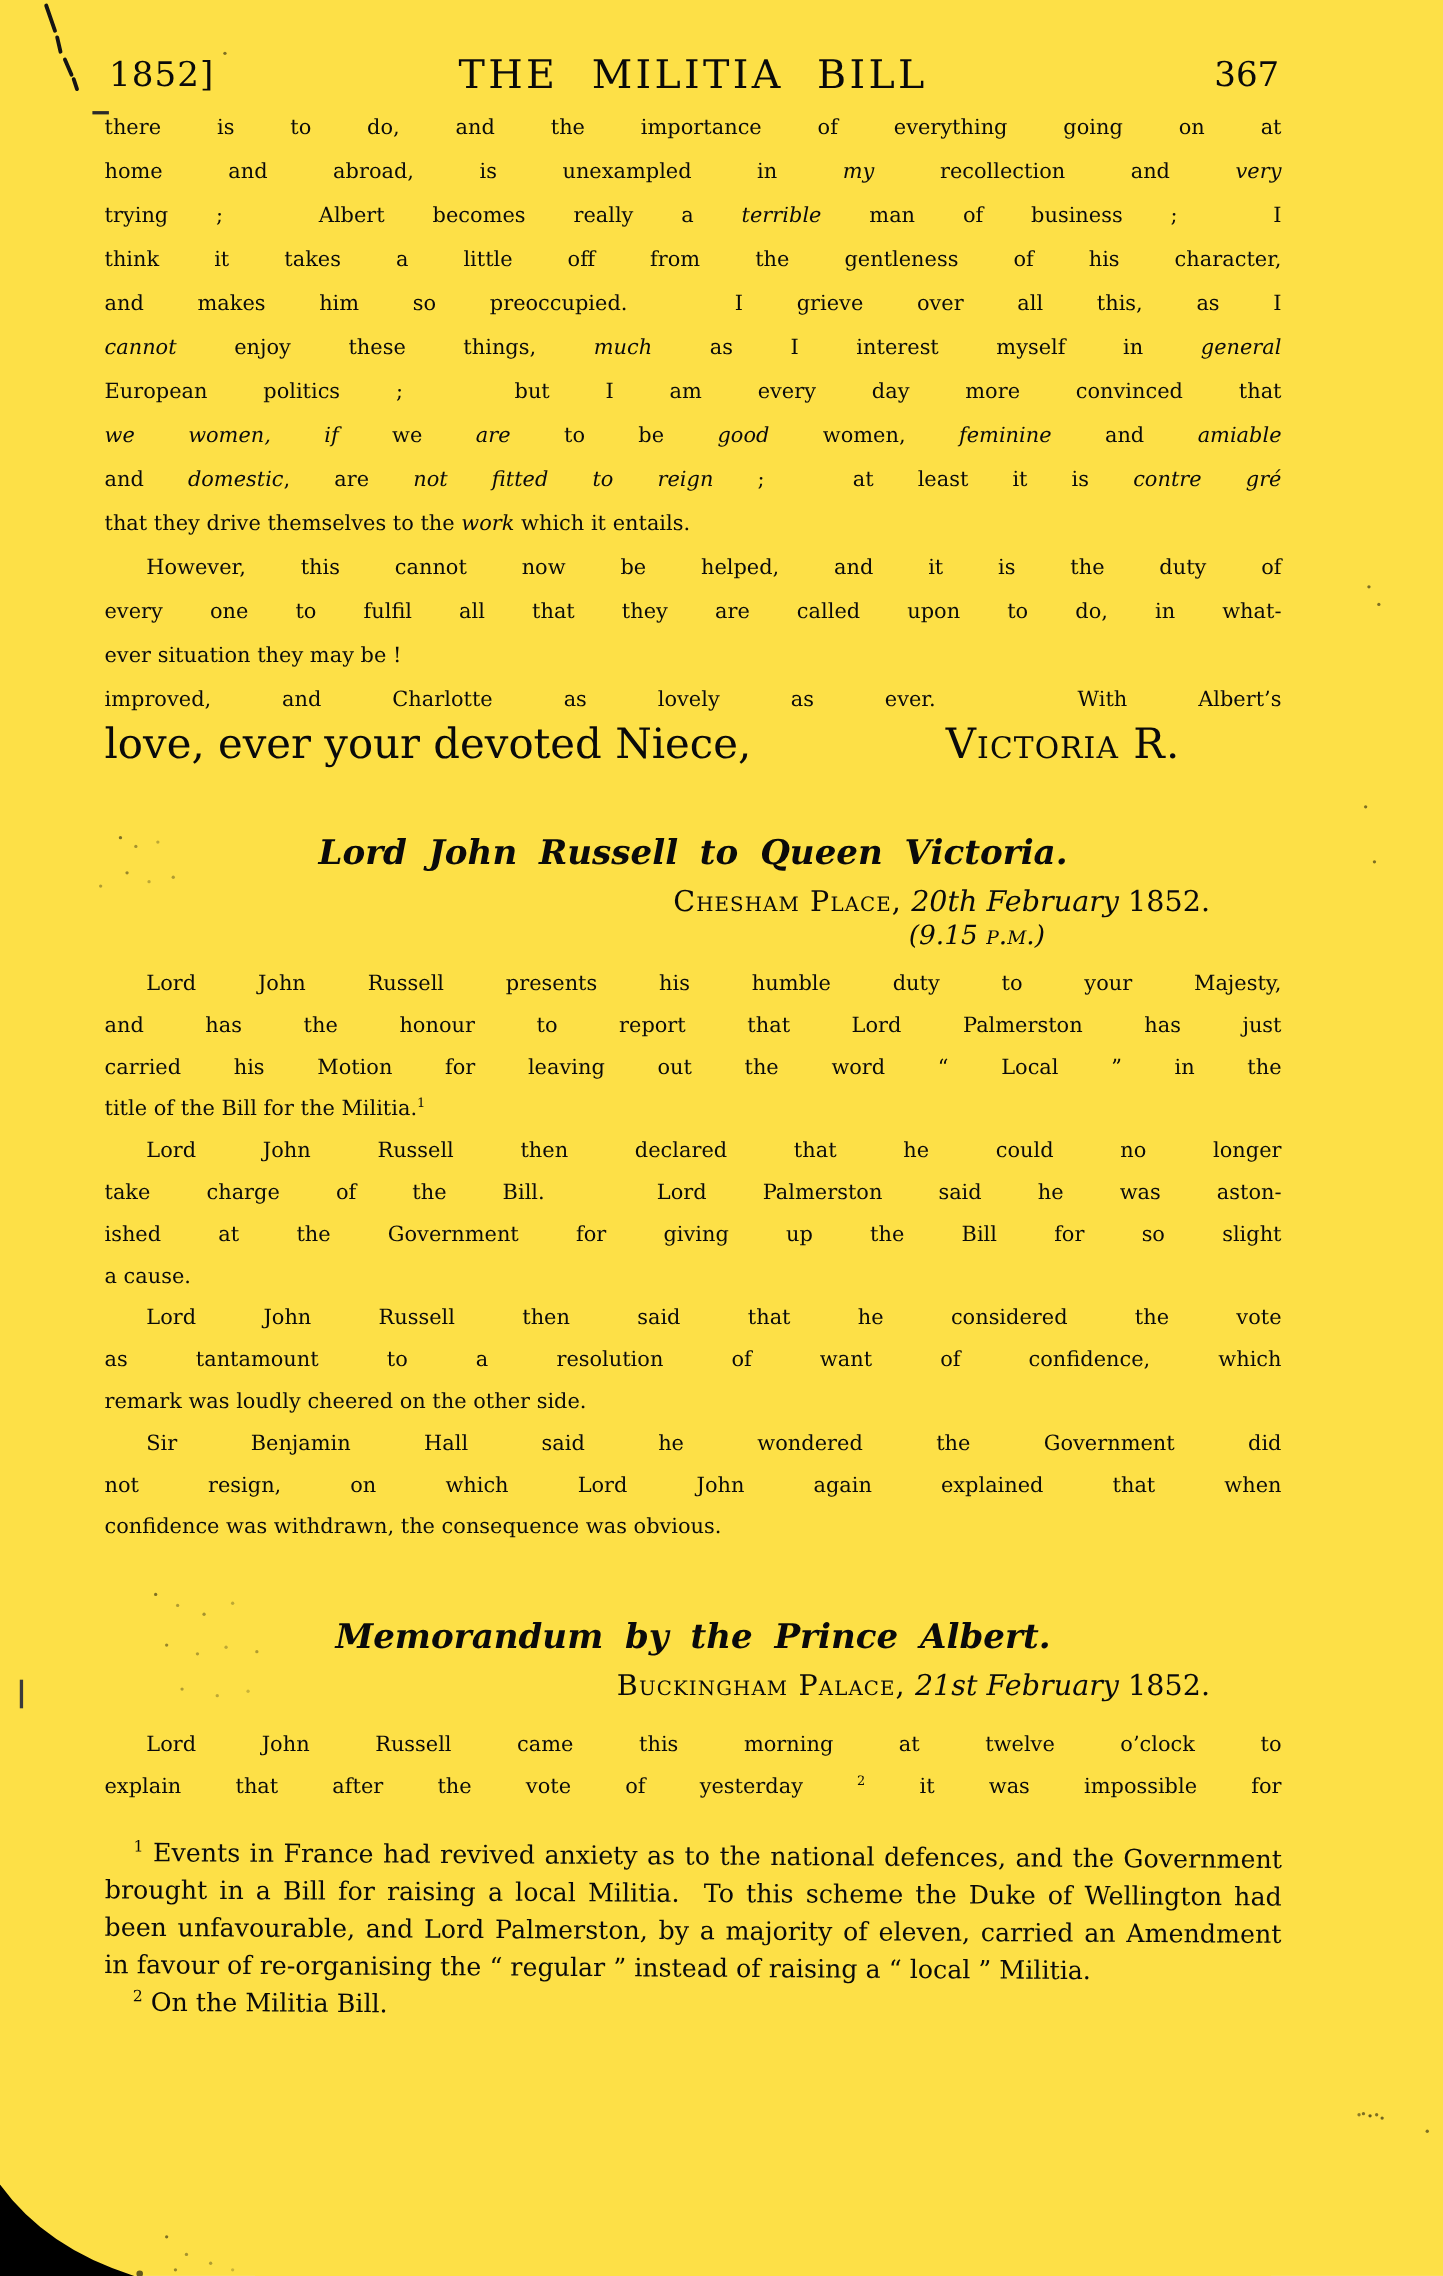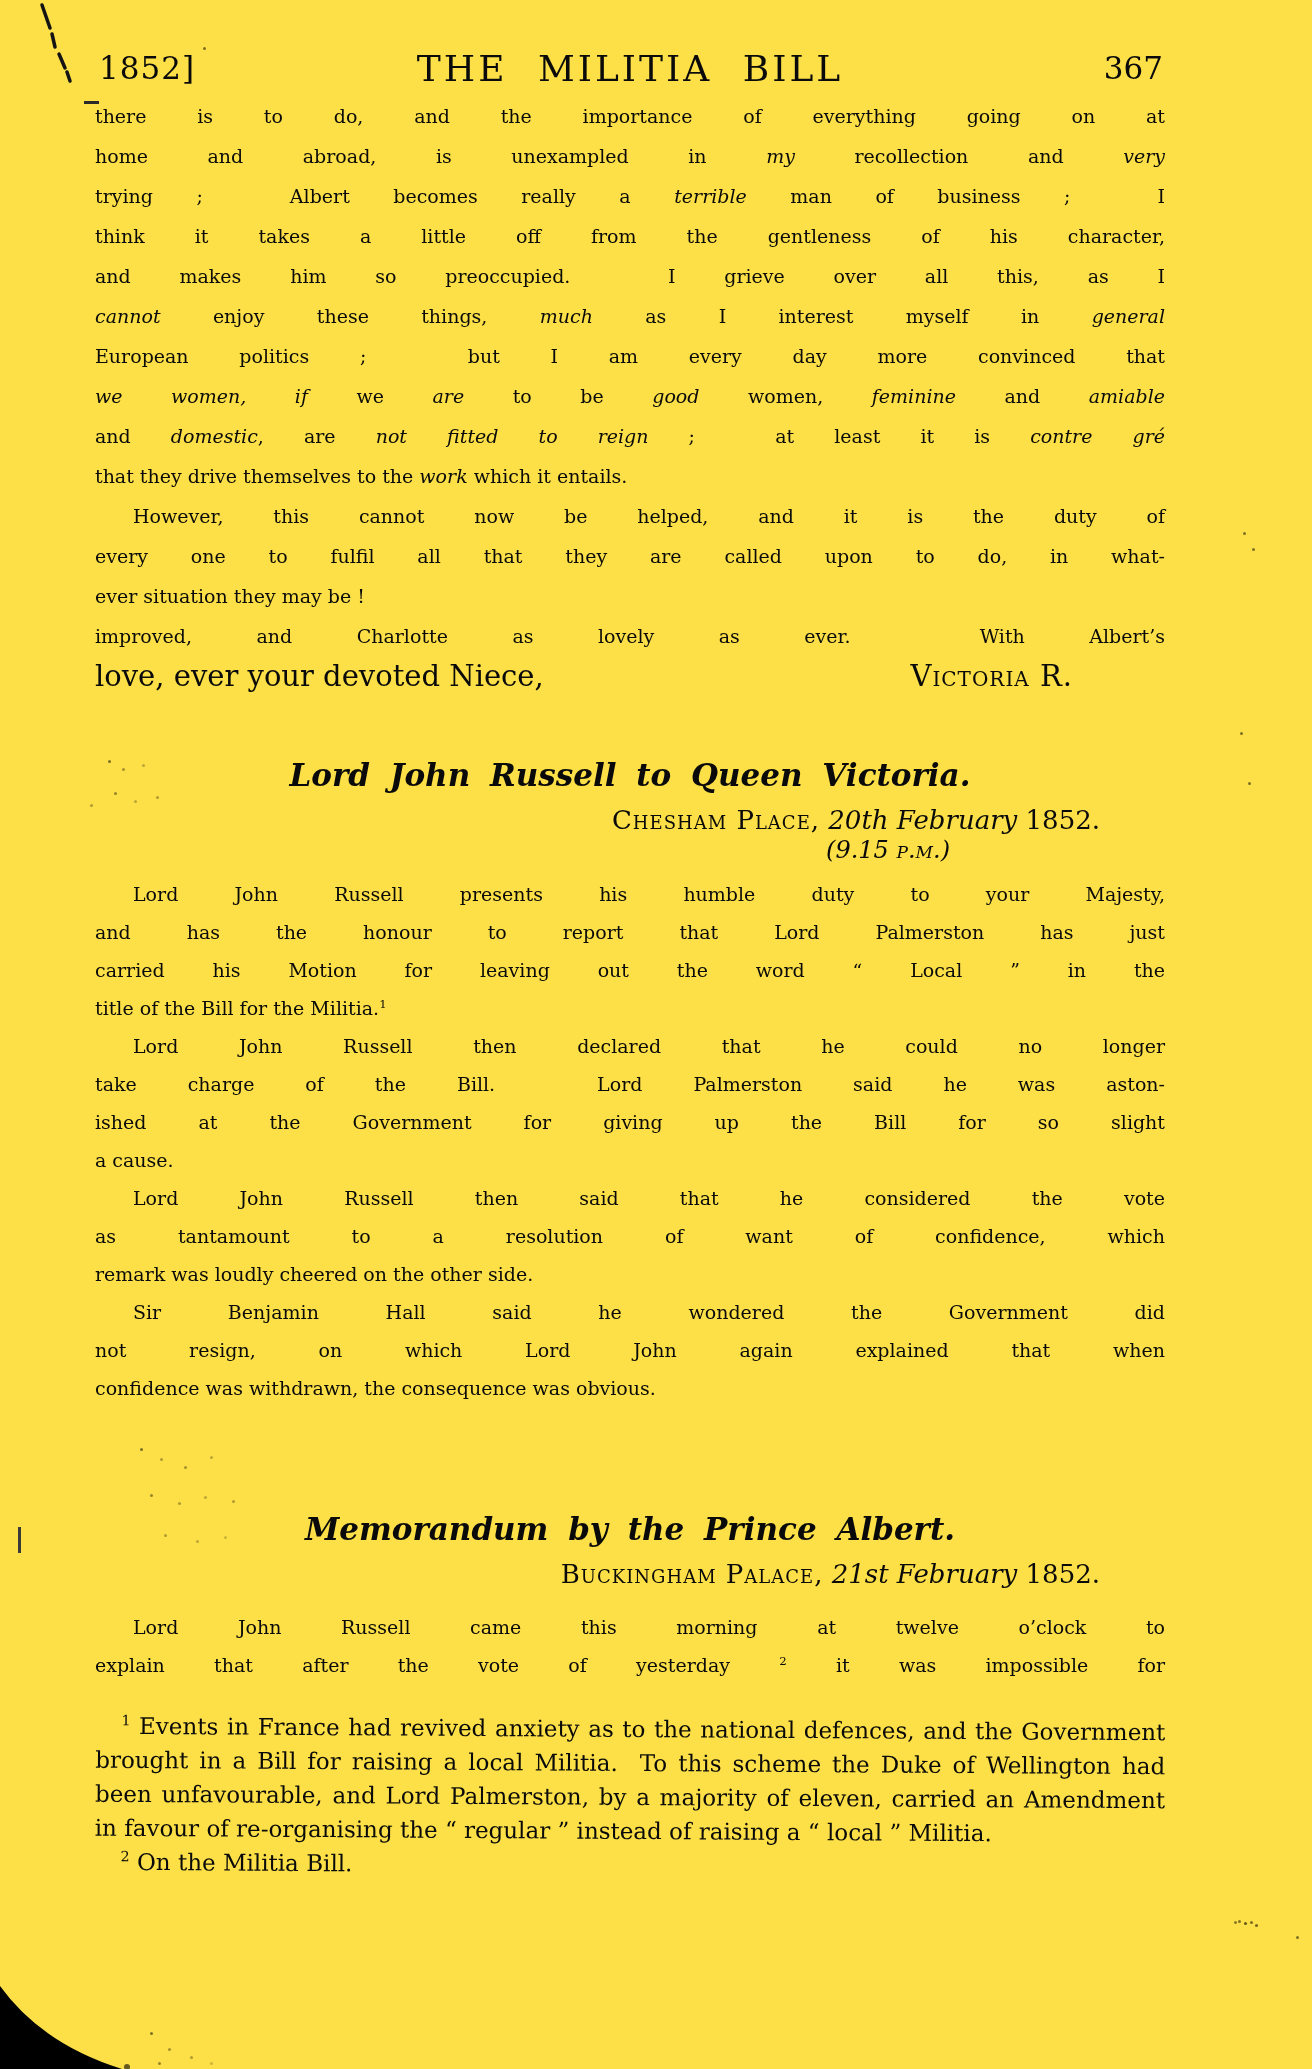--- a/index.html
+++ b/index.html
@@ -25,26 +25,26 @@
   .ml .ln{ line-height:38px; }
   .ln{ white-space:pre-wrap; }
   .jst{ text-align:justify; text-align-last:justify; }
   .ind{ text-indent:38px; }
   .it{ font-style:italic; }
   .sc{ font-variant-caps:small-caps; }
   sup{ font-size:0.62em; vertical-align:super; line-height:0; }
 
   
   .sigrow{ display:flex; justify-content:space-between; padding-right:92px;
-           font-size:29px; line-height:40px;gap:20px; }
+           font-size:38px; line-height:40px;gap:20px; }
   .signame{ font-variant-caps:small-caps; letter-spacing:1px; }
 
   
   .sechead{ margin-top:58px; text-align:center; font-size:31px; line-height:42px; word-spacing:9px;font-weight:bold; }
-  .sechead.memo{ margin-top:101px;text-align:center; }
+  .sechead.memo{ margin-top:60px;text-align:center; }
 
   
   .dateline{ margin-top:8px; text-align:right; padding-right:65px; font-size:26px; line-height:32px; }
   .dateline .sc{ letter-spacing:1px; }
   .timeline{ text-align:right; padding-right:215px; font-size:24px; line-height:28px; font-style:italic; }
 
   
   .fnotes{ margin-top:28px; font-size:23px; transform:rotate(0.35deg); }
   .fnotes .ln{ line-height:34px; }
   .fnotes .ind{ text-indent:26px; }

